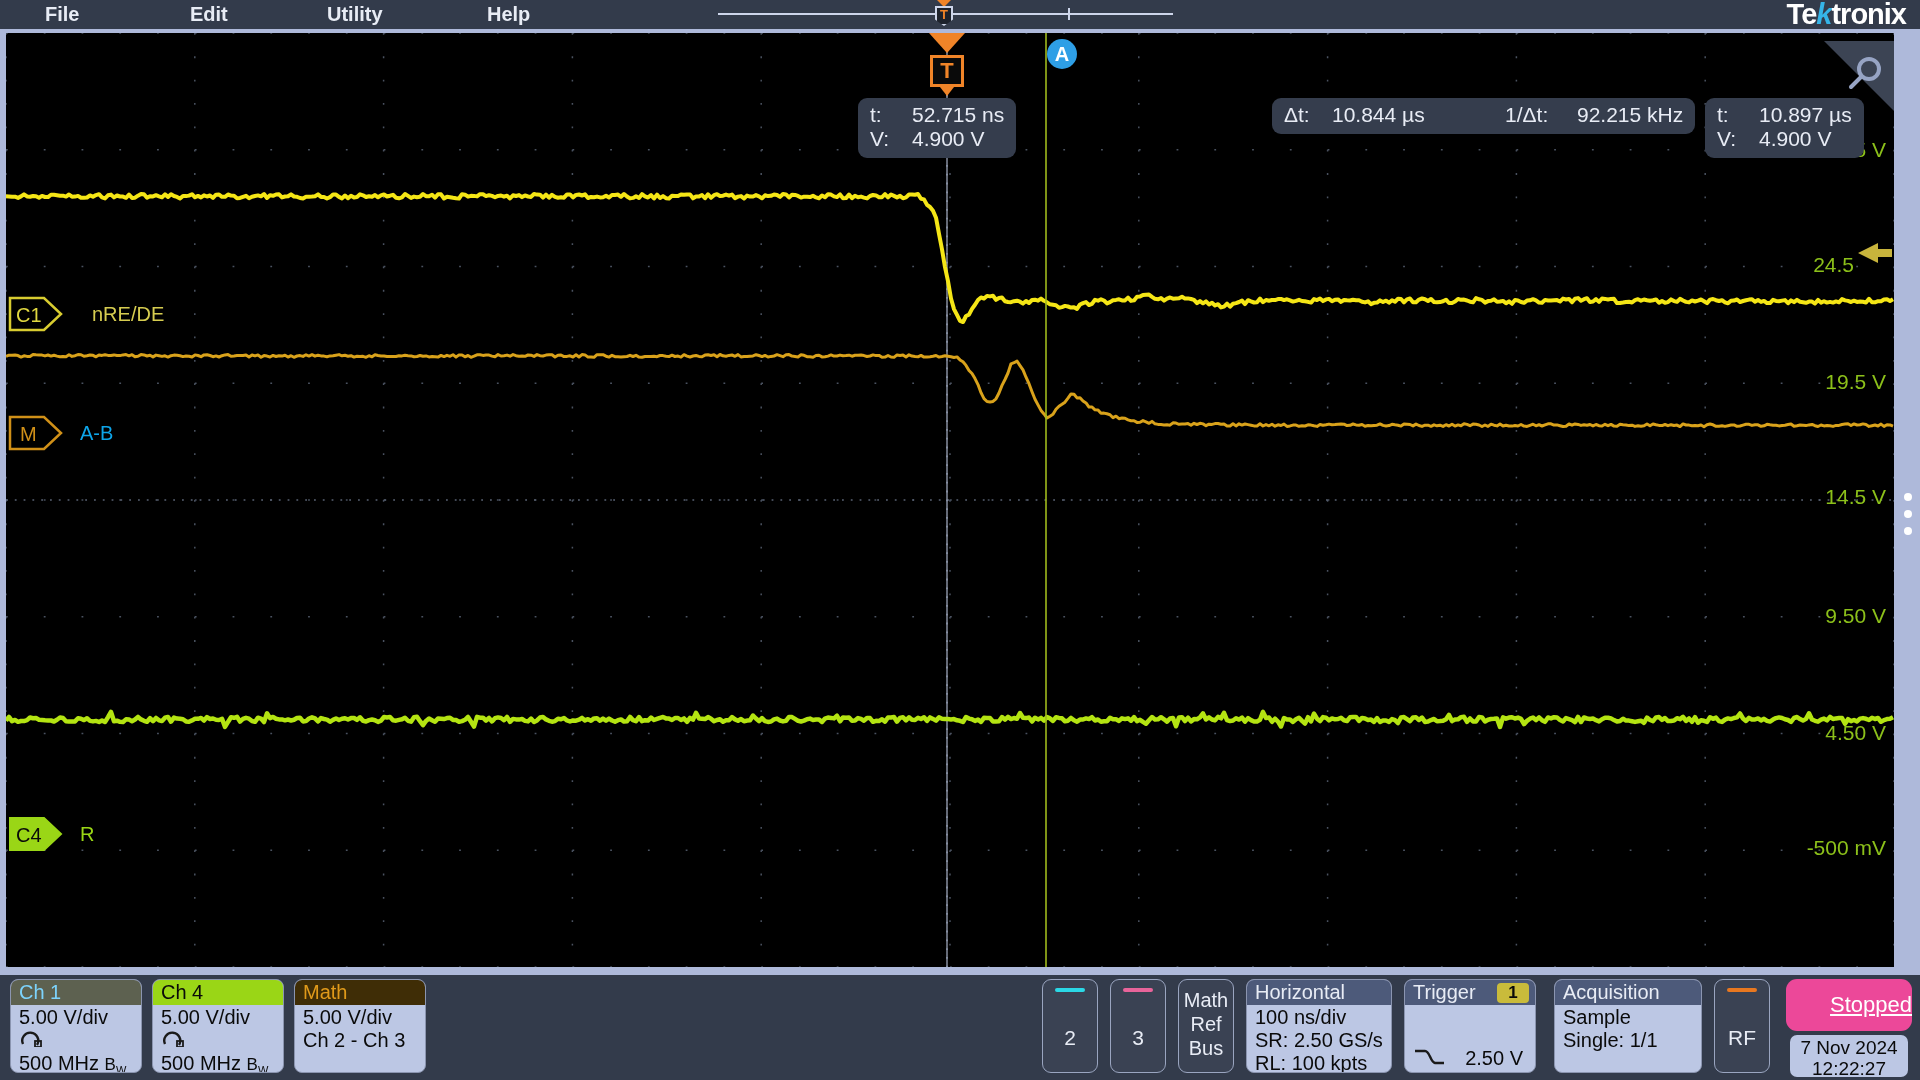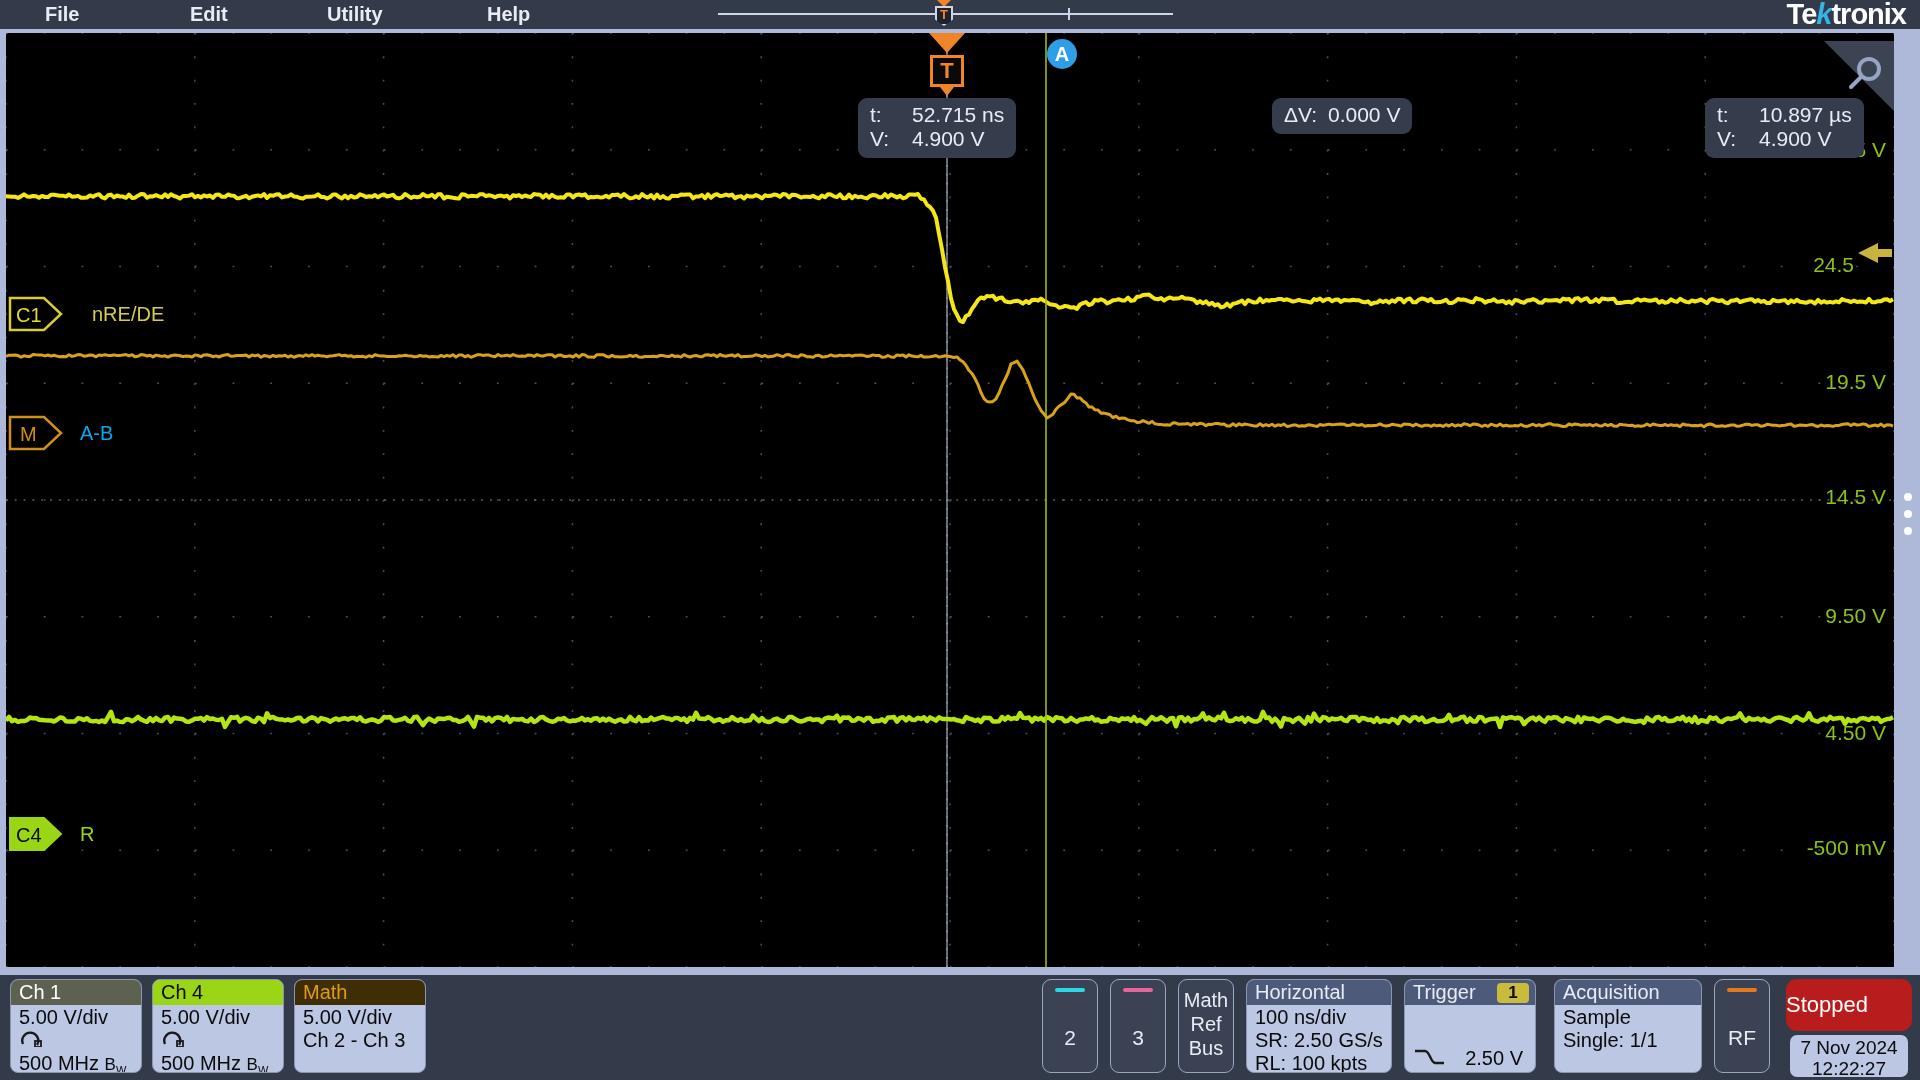--- a/index.html
+++ b/index.html
@@ -47,37 +47,37 @@
   
   .scale-label{position:absolute;color:#8cc01a;font-size:21px;z-index:3;text-align:right;right:8px;}
   
   #rightstrip{position:absolute;left:1894px;top:33px;width:26px;height:934px;background:#aeb9da;}
   #rightstrip .dot{position:absolute;left:10px;width:8px;height:8px;border-radius:50%;background:#ffffff;}
   
   #bottombar{position:absolute;left:0;top:975px;width:1920px;height:105px;background:#333b4b;}
   .wbadge{position:absolute;top:4px;height:94px;border-radius:8px;background:#bcc7e4;overflow:hidden;border:1px solid #8b95b0;box-sizing:border-box;}
   .wbadge .hdr{height:25px;font-size:20px;padding-left:8px;line-height:25px;}
   .wbadge .body{padding:1px 8px;color:#0a0a0a;font-size:20px;line-height:23px;}
-  .hdr-ch1{background:#5d6150;color:#ffffff;}
+  .hdr-ch1{background:#5d6150;color:#7dd3fc;}
   .hdr-ch4{background:#9ad616;color:#0a0a0a;}
   .hdr-math{background:#3f2d06;color:#e09a1a;}
   .hdr-panel{background:#4d5a7a;color:#e8ecf5;}
   .bw{font-size:17px;}
   .bw sub{font-size:11px;}
   .sbtn{position:absolute;top:4px;height:94px;width:56px;background:#3a4253;border:1.5px solid #9aa5c0;border-radius:9px;
       box-sizing:border-box;color:#e8ecf5;display:flex;flex-direction:column;align-items:center;}
   .sbtn .cline{width:30px;height:4px;margin-top:8px;border-radius:2px;}
   .sbtn .num{font-size:21px;margin-top:34px;}
   .sbtn .lines{font-size:20px;line-height:24px;text-align:center;margin-top:8px;}
   #trigger-badge-src{margin-left:auto;margin-right:6px;margin-top:3px;background:#c9bb3b;color:#0a0a0a;width:32px;height:20px;
       border-radius:4px;font-size:17px;font-weight:bold;text-align:center;line-height:20px;}
   #trig-body{display:flex;align-items:flex-start;padding-top:4px;margin-top:38px;}
   #trig-level{margin-left:auto;padding-right:4px;}
-  #stopped-btn{position:absolute;left:1786px;top:4px;width:126px;height:52px;background:#b91c1c;border-radius:11px;
-      color:#fff;font-size:22px;text-align:left;line-height:52px;}
+  #stopped-btn{position:absolute;left:1786px;top:4px;width:126px;height:52px;background:#ec4899;border-radius:11px;
+      color:#fff;font-size:22px;text-align:right;line-height:52px;text-decoration:underline;}
   #datetime{position:absolute;left:1790px;top:60px;width:118px;height:42px;background:#bcc7e4;border-radius:7px;
       color:#0a0a0a;font-size:19px;text-align:center;line-height:21px;padding-top:2px;box-sizing:border-box;}
 </style>
 </head>
 <body>
 <div id="app">
 
   <div id="menubar">
     <span class="menu-item" style="left:45px">File</span>
     <span class="menu-item" style="left:190px">Edit</span>
@@ -145,22 +145,24 @@
           <span class="rlab">t:</span>
           <span>52.715 ns</span>
         </div>
       <div class="rrow">
           <span class="rlab">V:</span>
           <span>4.900 V</span>
         </div>
     </div>
     <div class="readout readout2" style="left:1266px;top:65px">
       <div class="rrow">
-          <span class="rlab" style="width:44px">ΔV:</span>
-          <span>0.000 V</span>
+          <span class="rlab">Δt:</span>
+          <span style="width:125px">10.844 µs</span>
+          <span class="rlab2">1/Δt:</span>
+          <span>92.215 kHz</span>
         </div>
     </div>
     <div class="readout" style="left:1699px;top:65px">
       <div class="rrow">
           <span class="rlab">t:</span>
           <span>10.897 µs</span>
         </div>
       <div class="rrow">
           <span class="rlab">V:</span>
           <span>4.900 V</span>

